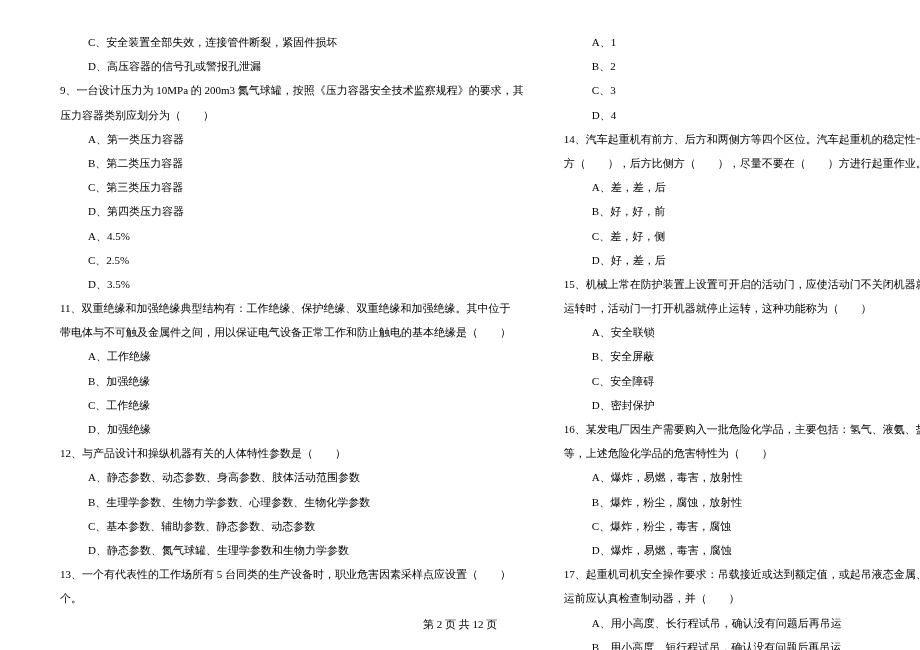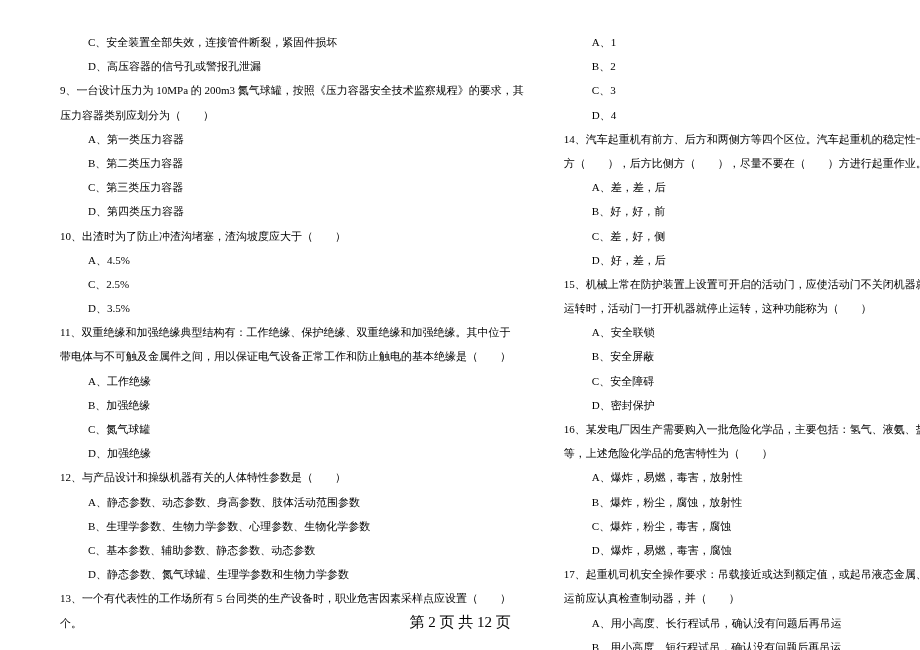--- a/index.html
+++ b/index.html
@@ -31,45 +31,44 @@
     }
     .indent-1 {
       padding-left: 28px;
     }
     .footer {
       position: absolute;
       bottom: 18px;
       left: 0;
       right: 0;
       text-align: center;
-      font-size: 15px;
+      font-size: 11px;
     }
   </style>
 </head>
 <body>
 
 <div class="content">
   <div class="column">
     <div class="line indent-1">C、安全装置全部失效，连接管件断裂，紧固件损坏</div>
     <div class="line indent-1">D、高压容器的信号孔或警报孔泄漏</div>
     <div class="line">9、一台设计压力为 10MPa 的 200m3 氮气球罐，按照《压力容器安全技术监察规程》的要求，其</div>
     <div class="line">压力容器类别应划分为（　　）</div>
     <div class="line indent-1">A、第一类压力容器</div>
     <div class="line indent-1">B、第二类压力容器</div>
     <div class="line indent-1">C、第三类压力容器</div>
     <div class="line indent-1">D、第四类压力容器</div>
-    <div class="line">10、出渣时为了防止冲渣沟堵塞，渣沟坡度应大于（　　）</div>
     <div class="line indent-1">A、4.5%</div>
     <div class="line indent-1">C、2.5%</div>
     <div class="line indent-1">D、3.5%</div>
     <div class="line">11、双重绝缘和加强绝缘典型结构有：工作绝缘、保护绝缘、双重绝缘和加强绝缘。其中位于</div>
     <div class="line">带电体与不可触及金属件之间，用以保证电气设备正常工作和防止触电的基本绝缘是（　　）</div>
     <div class="line indent-1">A、工作绝缘</div>
     <div class="line indent-1">B、加强绝缘</div>
-    <div class="line indent-1">C、氮气球罐</div>
+    <div class="line indent-1">C、工作绝缘</div>
     <div class="line indent-1">D、加强绝缘</div>
     <div class="line">12、与产品设计和操纵机器有关的人体特性参数是（　　）</div>
     <div class="line indent-1">A、静态参数、动态参数、身高参数、肢体活动范围参数</div>
     <div class="line indent-1">B、生理学参数、生物力学参数、心理参数、生物化学参数</div>
     <div class="line indent-1">C、基本参数、辅助参数、静态参数、动态参数</div>
     <div class="line indent-1">D、静态参数、氮气球罐、生理学参数和生物力学参数</div>
     <div class="line">13、一个有代表性的工作场所有 5 台同类的生产设备时，职业危害因素采样点应设置（　　）</div>
     <div class="line">个。</div>
   </div>
 

